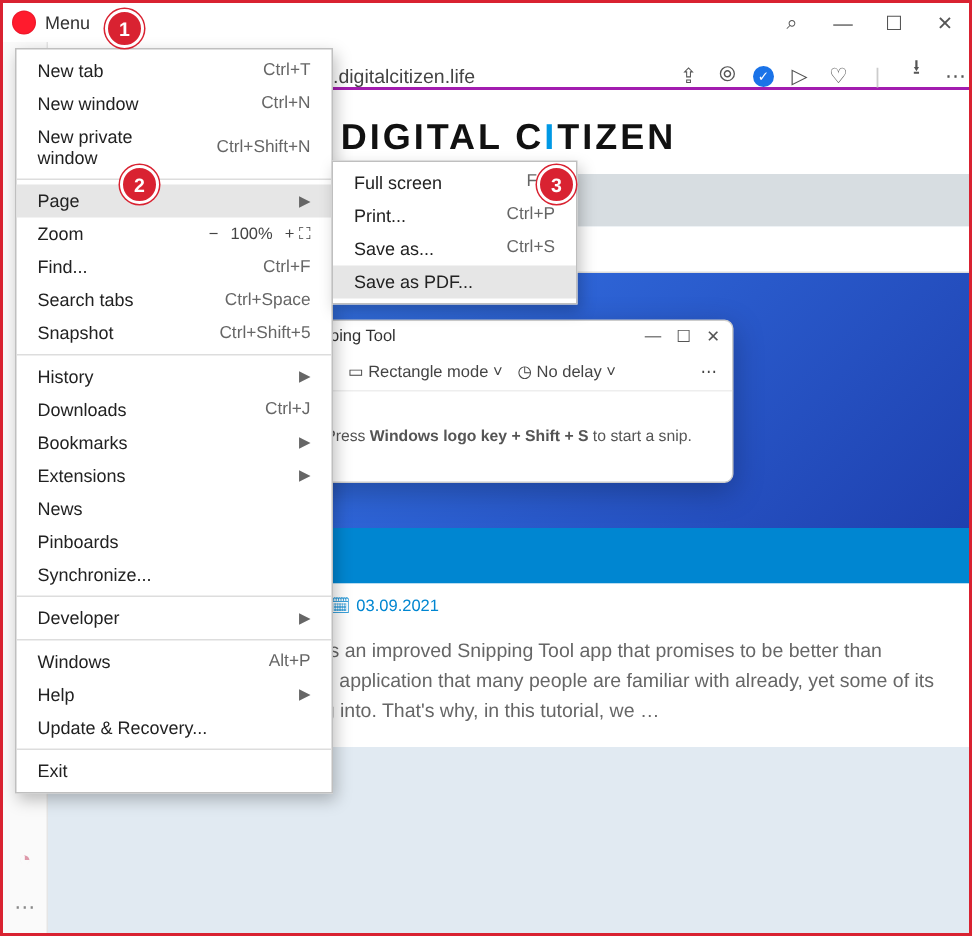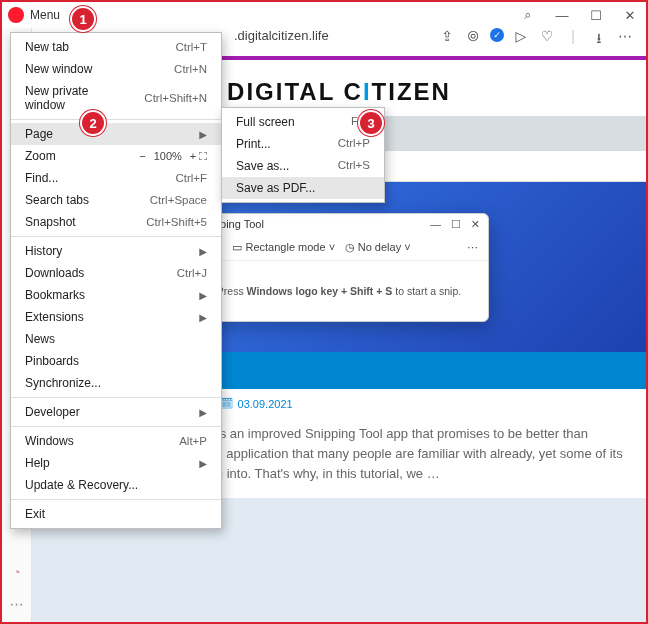--- a/index.html
+++ b/index.html
@@ -3,21 +3,21 @@
 <meta charset="utf-8">
 <style>
   * { margin:0; padding:0; box-sizing:border-box; font-family:"Segoe UI",Arial,sans-serif; }
   body { width:648px; height:624px; background:#fff; position:relative; overflow:hidden; border:2px solid #d92231; }
   .titlebar { height:26px; background:#fff; display:flex; align-items:center; padding:0 6px; position:relative; }
   .opera-icon { width:16px; height:16px; background:radial-gradient(circle,#ff1b2d 60%,#a70014 100%); border-radius:50%; display:inline-block; }
   .menu-label { font-size:12px; color:#333; margin-left:6px; }
   .win-controls { position:absolute; right:6px; top:0; display:flex; gap:14px; align-items:center; height:26px; }
   .win-controls span { font-size:13px; color:#555; width:20px; text-align:center; }
   .searchglass { font-size:14px; color:#555; }
-  .toolbar { height:32px; background:#fff; display:flex; align-items:flex-start; padding:0 12px; gap:8px; border-bottom:4px solid #a21caf;}
+  .toolbar { height:32px; background:#fff; display:flex; align-items:flex-end; padding:0 0; gap:8px; border-bottom:2px solid #a21caf;}
   .addr { flex:1; font-size:13px; color:#444; padding-left:220px; }
   .tbicon { font-size:14px; color:#555; width:18px; text-align:center;}
   .bluecheck { width:14px;height:14px;border-radius:50%;background:#1a73e8;color:#fff;font-size:9px;display:inline-flex;align-items:center;justify-content:center;}
   .content-wrap { position:absolute; left:30px; right:0; top:58px; bottom:0; background:#e1eaf2; }
   .sidebar { position:absolute; left:0; top:26px; bottom:0; width:30px; background:#fafafa; border-right:1px solid #e5e5e5; display:flex; flex-direction:column; align-items:center; justify-content:flex-end; gap:16px; padding-bottom:10px;}
   .sidebar span { font-size:14px; color:#888;}
   .logo-area { background:#fff; text-align:center; padding:18px 0 10px 0;}
   .logo { font-size:24px; font-weight:900; letter-spacing:2px; color:#111;}
   .logo .blue { color:#0099e5;}
   .rec-bar { background:#d7dde1; padding:10px; text-align:center; font-size:13px; color:#333;}

